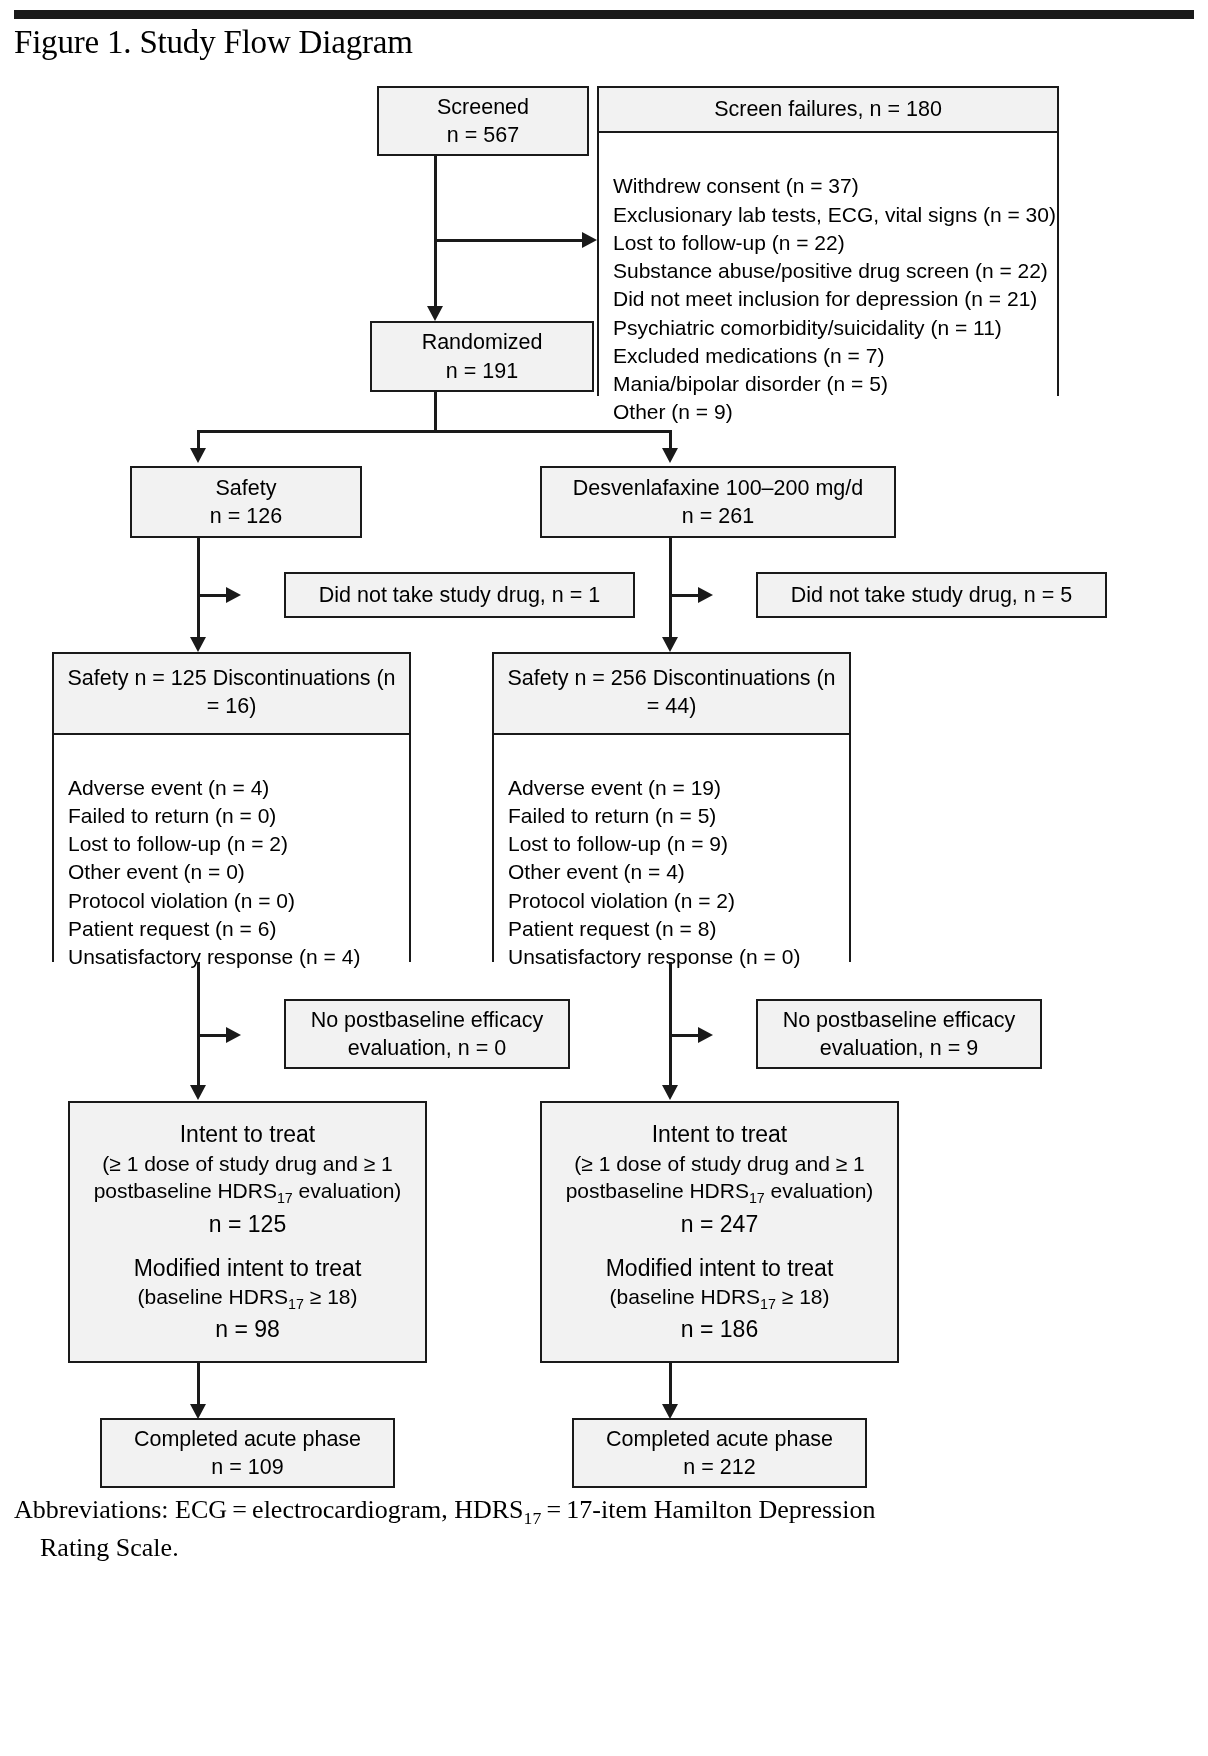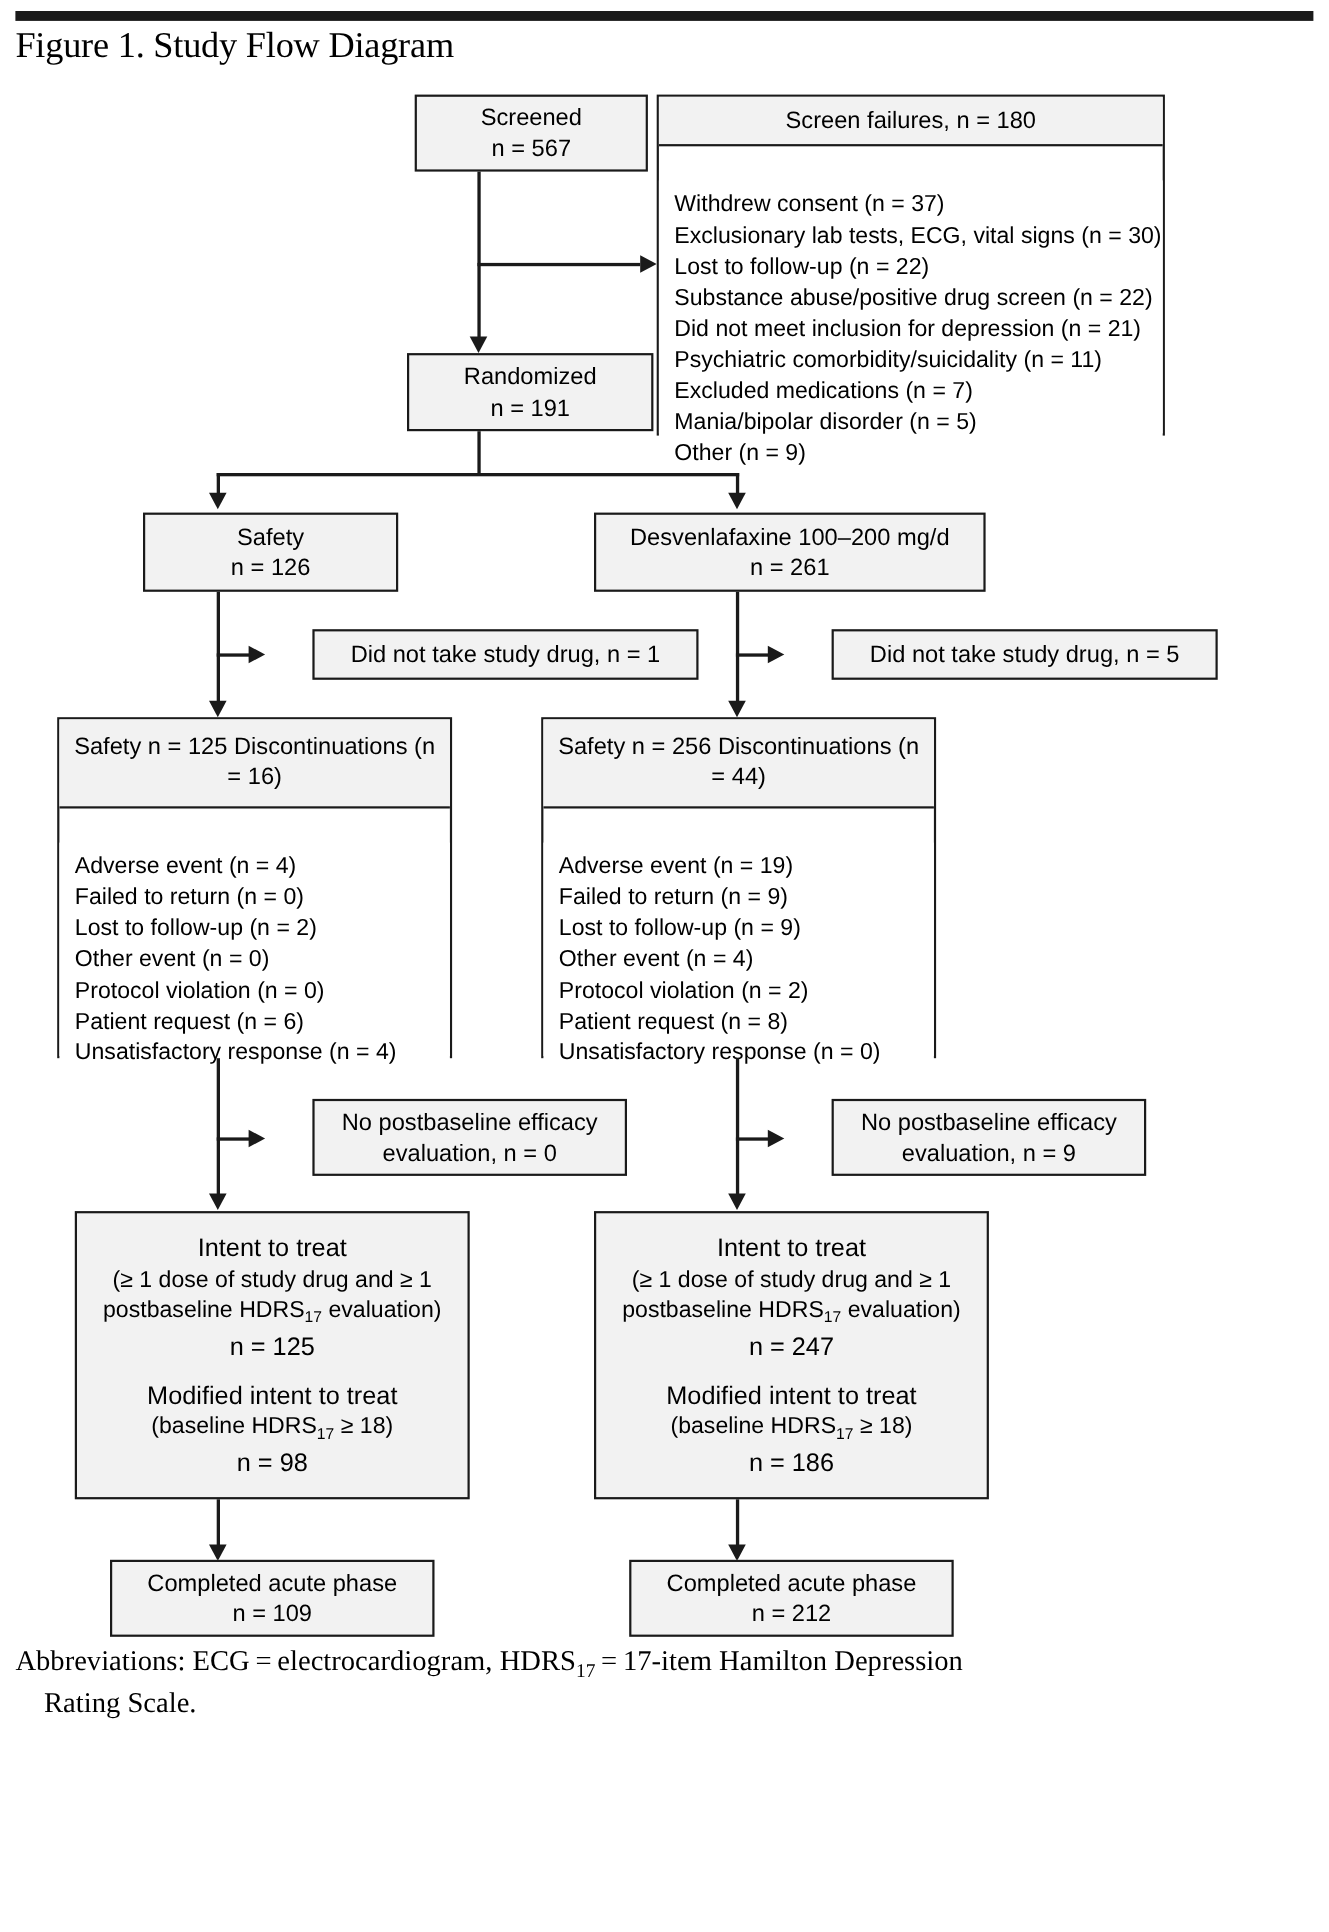--- a/index.html
+++ b/index.html
@@ -213,21 +213,21 @@
 </div>
 
 <div class="splitbox safety" style="left:492px; top:652px; width:359px; height:310px;">
   <div class="head">
     <span class="ln">Safety</span>
     <span class="ln">n = 256</span>
     <span class="ln sub">Discontinuations (n = 44)</span>
   </div>
   <div class="listpart">
     <span class="li">Adverse event (n = 19)</span>
-    <span class="li">Failed to return (n = 9)</span>
+    <span class="li">Failed to return (n = 5)</span>
     <span class="li">Lost to follow-up (n = 9)</span>
     <span class="li">Other event (n = 4)</span>
     <span class="li">Protocol violation (n = 2)</span>
     <span class="li">Patient request (n = 8)</span>
     <span class="li">Unsatisfactory response (n = 0)</span>
   </div>
 </div>
 
 <div class="vline" style="left:197px; top:962px; height:128px;"></div>
 <div class="arrow-down" style="left:189.5px; top:1085px;"></div>

